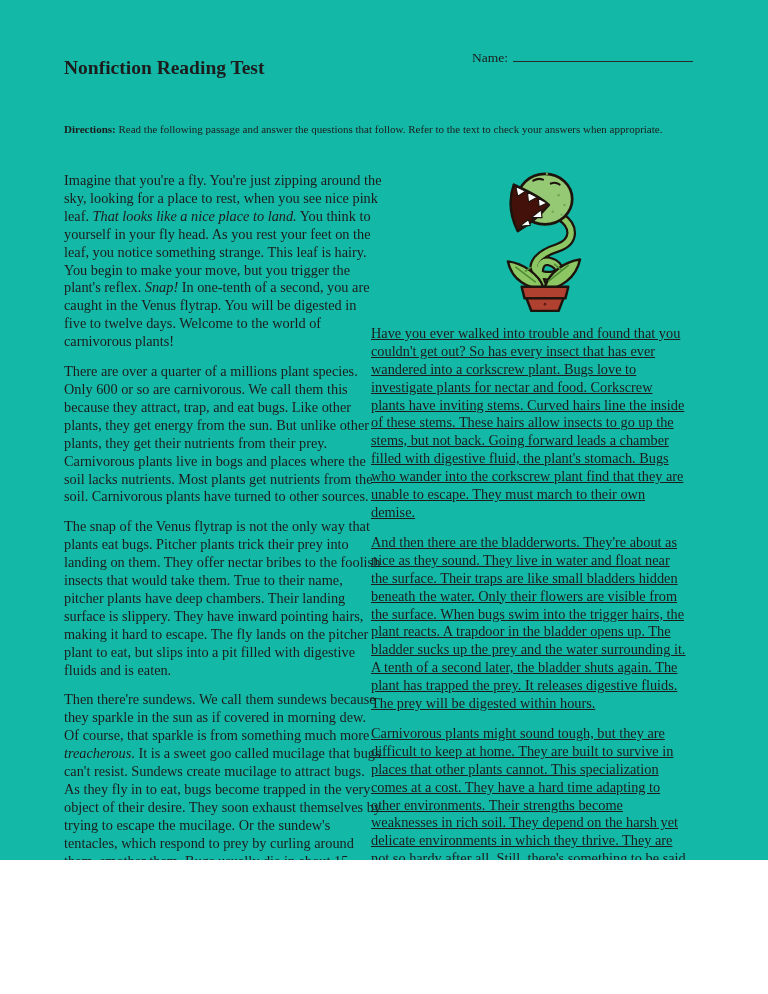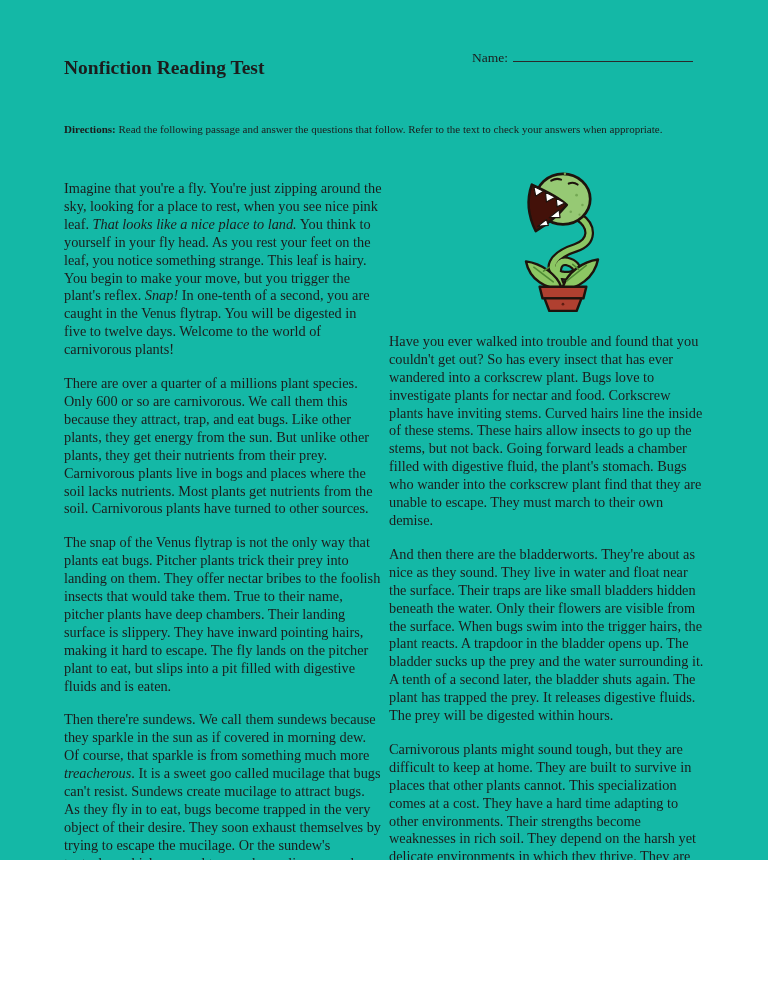--- a/index.html
+++ b/index.html
@@ -11,22 +11,22 @@
   .name-row { position:absolute; left:472px; top:48px; font-size:13.5px; white-space:nowrap; }
   .name-line {
     display:inline-block; width:180px; height:13px;
     border-bottom:1.4px solid #2a2a2a; margin-left:5px; vertical-align:baseline;
   }
   .title-block { position:absolute; left:64px; top:56px; font-weight:bold; font-size:19.5px; line-height:23.5px; }
   .directions { position:absolute; left:64px; top:120px; width:654px; font-size:11px; line-height:18.6px; }
   .directions strong { font-weight:bold; }
   .col { position:absolute; top:164px; font-size:14.3px; line-height:17.9px; text-align:left; }
   .col-left  { left:64px;  width:318px; }
-  .col-right { left:389px; width:317px; }
-  .para { margin:16px 0 12px 0; }
+  .col-right { left:371px; width:317px;text-decoration:underline; }
+  .para { margin:8px 0 12px 0; }
   .para em { font-style:italic; }
   .illustration { text-align:center; margin:2px 0 6px 0; }
   .illustration svg { margin-left:28px; display:inline-block; }
 </style>
 </head>
 <body>
 
 <div class="page">
 
   <div class="name-row">

